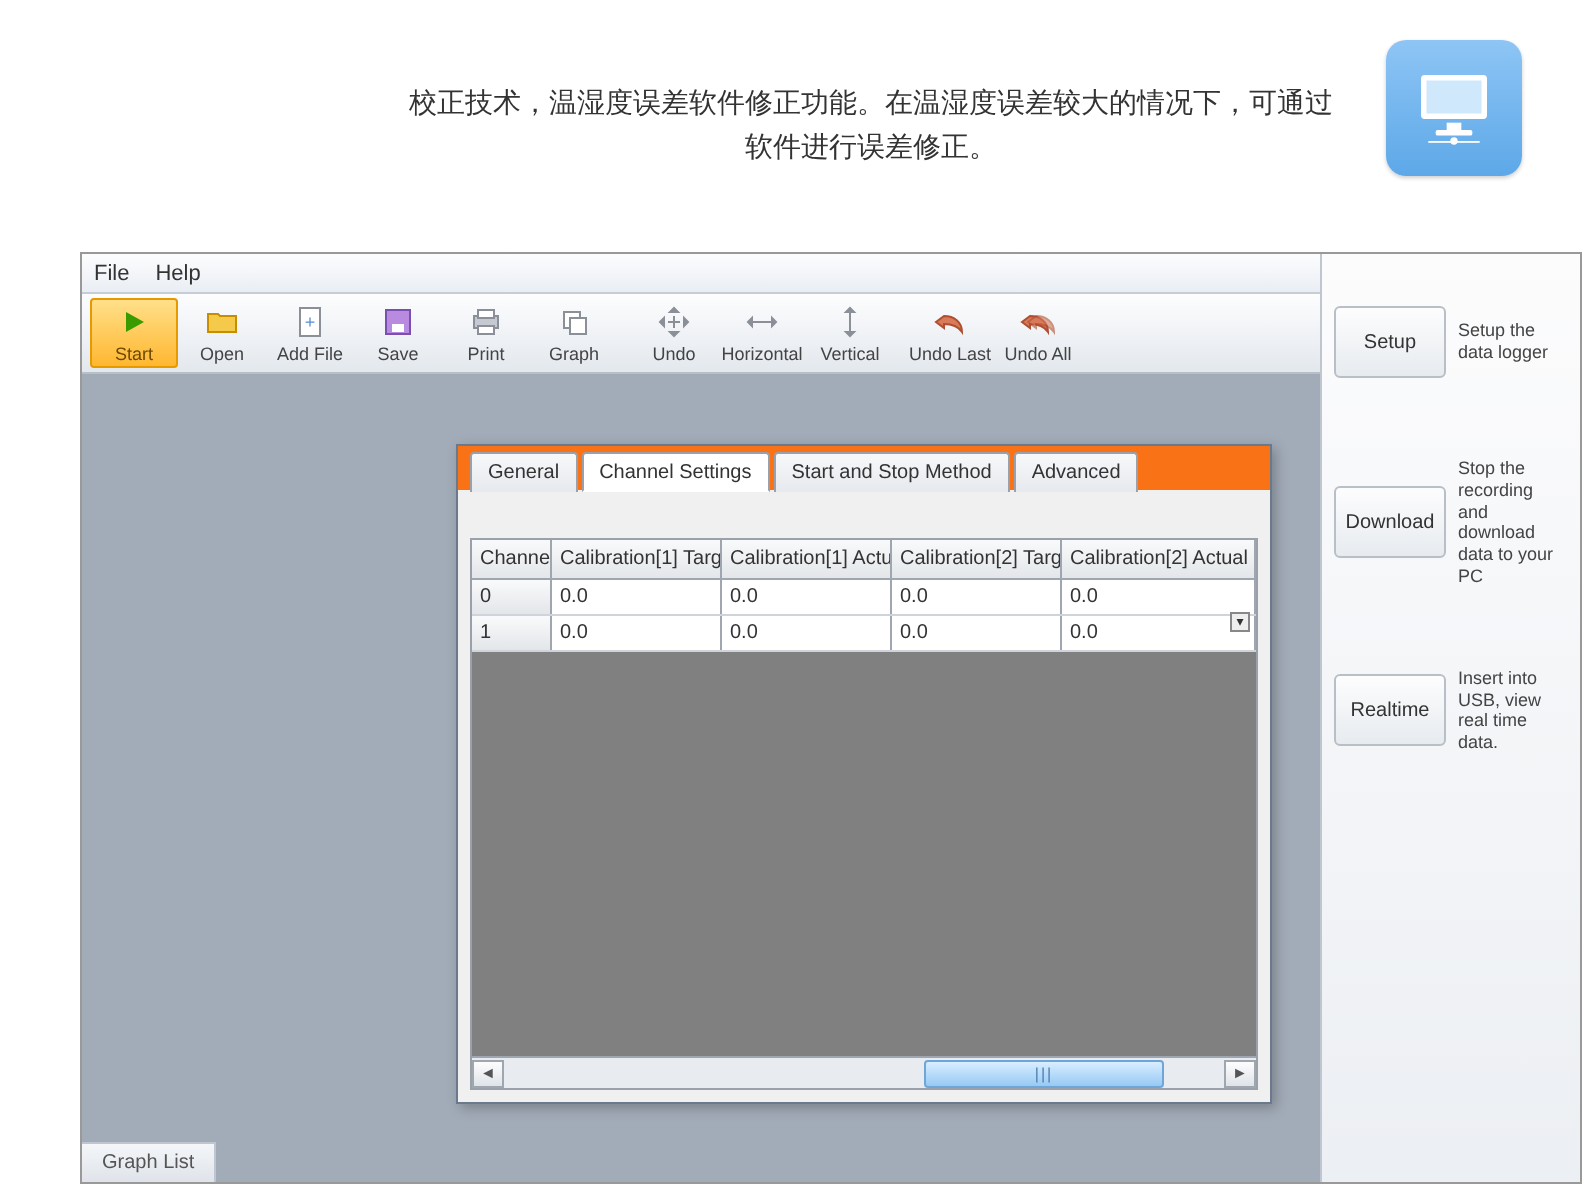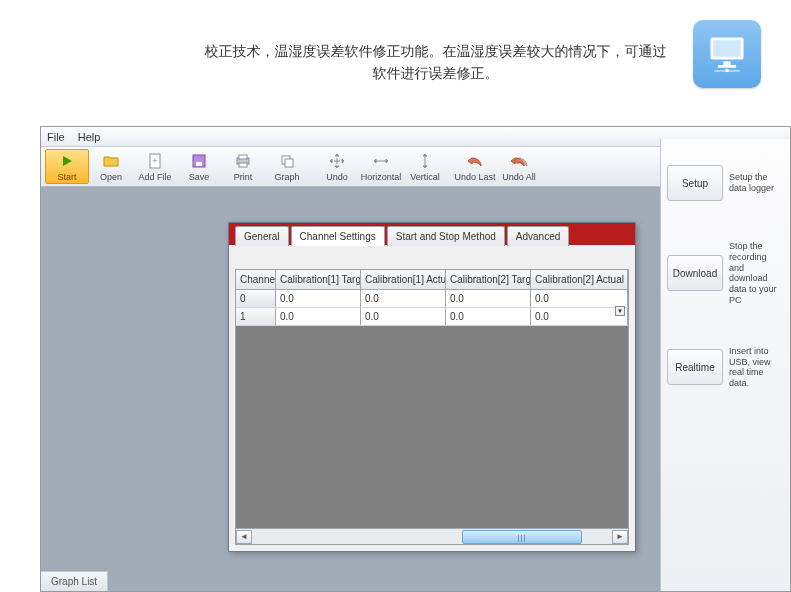--- a/index.html
+++ b/index.html
@@ -17,34 +17,34 @@
   
   .toolbar { background: linear-gradient(180deg, #fdfdfe 0%, #e3e8ee 100%); height: 40px; display: flex; align-items: stretch; padding: 2px 4px; gap: 0; border-bottom: 1px solid #b9bfc7; }
   .tool { width: 44px; display: flex; flex-direction: column; align-items: center; justify-content: center; gap: 2px; font-size: 9px; color: #444; border: 1px solid transparent; border-radius: 2px; cursor: pointer; }
   .tool.start { background: linear-gradient(180deg, #ffe08a 0%, #ffb730 100%); border: 1px solid #e69a00; color: #6b4a00; }
   .tool .ico { width: 18px; height: 18px; display: flex; align-items: center; justify-content: center; }
   .tool-sep { width: 6px; }
   
   .workspace { position: absolute; top: 60px; left: 0; right: 0; bottom: 0; background: #a2acb8; }
   
   
-  .right-panel { position: absolute; top: 12px; right: 0; bottom: 0; width: 130px; background: linear-gradient(180deg, #fcfcfd 0%, #eceff3 100%); border-left: 1px solid #c0c6cf; padding: 6px 6px; overflow: hidden; }
+  .right-panel { position: absolute; top: 0; right: 0; bottom: 0; width: 130px; background: linear-gradient(180deg, #fcfcfd 0%, #eceff3 100%); border-left: 1px solid #c0c6cf; padding: 6px 6px; overflow: hidden; }
   .right-block { margin-bottom: 30px; margin-top: 20px; display: flex; align-items: center; gap: 6px; }
   .right-btn { width: 56px; height: 36px; background: linear-gradient(180deg, #fdfdfe 0%, #e7ebef 100%); border: 1px solid #b9bfc7; border-radius: 3px; display: flex; align-items: center; justify-content: center; font-size: 10px; color: #333; cursor: pointer; }
   .right-desc { font-size: 9px; color: #444; line-height: 1.2; flex: 1; overflow: hidden; }
   
   
   .graph-tab { position: absolute; bottom: 0; left: 0; height: 20px; padding: 0 10px; display: flex; align-items: center; background: linear-gradient(180deg, #f4f6f9 0%, #dfe4ea 100%); border-top: 1px solid #c0c6cf; border-right: 1px solid #c0c6cf; font-size: 10px; color: #555; }
   
   
   .dialog { position: absolute; top: 222px; left: 228px; width: 408px; height: 330px; background: #f0f0f0; border: 1px solid #6a7a8c; box-shadow: 2px 2px 6px rgba(0,0,0,0.25); }
   .dlg-title { height: 24px; background: linear-gradient(180deg, #fdfdfe 0%, #e6eaef 100%); border-bottom: 1px solid #c0c6cf; display: flex; align-items: center; padding: 0 6px; font-size: 11px; color: #333; }
   .dlg-close { margin-left: auto; width: 34px; height: 16px; background: linear-gradient(180deg, #f57a6e 0%, #d4321c 100%); border: 1px solid #a52a1a; border-radius: 2px; display: flex; align-items: center; justify-content: center; color: #fff; font-size: 10px; font-weight: bold; cursor: pointer; }
   
-  .dlg-tabs { height: 22px; display: flex; align-items: flex-end; padding: 0 6px; gap: 2px; background: #b91c1c; }
+  .dlg-tabs { height: 22px; display: flex; align-items: flex-end; padding: 0 6px; gap: 2px; background: #f97316; }
   .dlg-tab { height: 20px; padding: 0 8px; display: flex; align-items: center; border: 1px solid #9aa1ab; border-bottom: none; background: linear-gradient(180deg, #f7f8fa 0%, #e6e9ed 100%); font-size: 10px; color: #333; border-radius: 2px 2px 0 0; cursor: pointer; position: relative; top: 1px; }
   .dlg-tab.active { background: #fff; border-bottom: 1px solid #fff; z-index: 2; }
   
   .dlg-body { position: absolute; top: 46px; left: 6px; right: 6px; bottom: 6px; border: 1px solid #9aa1ab; background: #808080; overflow: hidden; }
   
   .grid-hd { display: flex; height: 20px; background: linear-gradient(180deg, #f9fafb 0%, #e3e6ea 100%); border-bottom: 1px solid #a0a6af; }
   .grid-hd .cell, .grid-row .cell { border-right: 1px solid #a0a6af; padding: 0 4px; display: flex; align-items: center; font-size: 10px; color: #333; overflow: hidden; white-space: nowrap; }
   .grid-row { display: flex; height: 18px; background: #fff; border-bottom: 1px solid #cfd4da; }
   .grid-row .rowhdr { background: linear-gradient(180deg, #f9fafb 0%, #e3e6ea 100%); }
   

